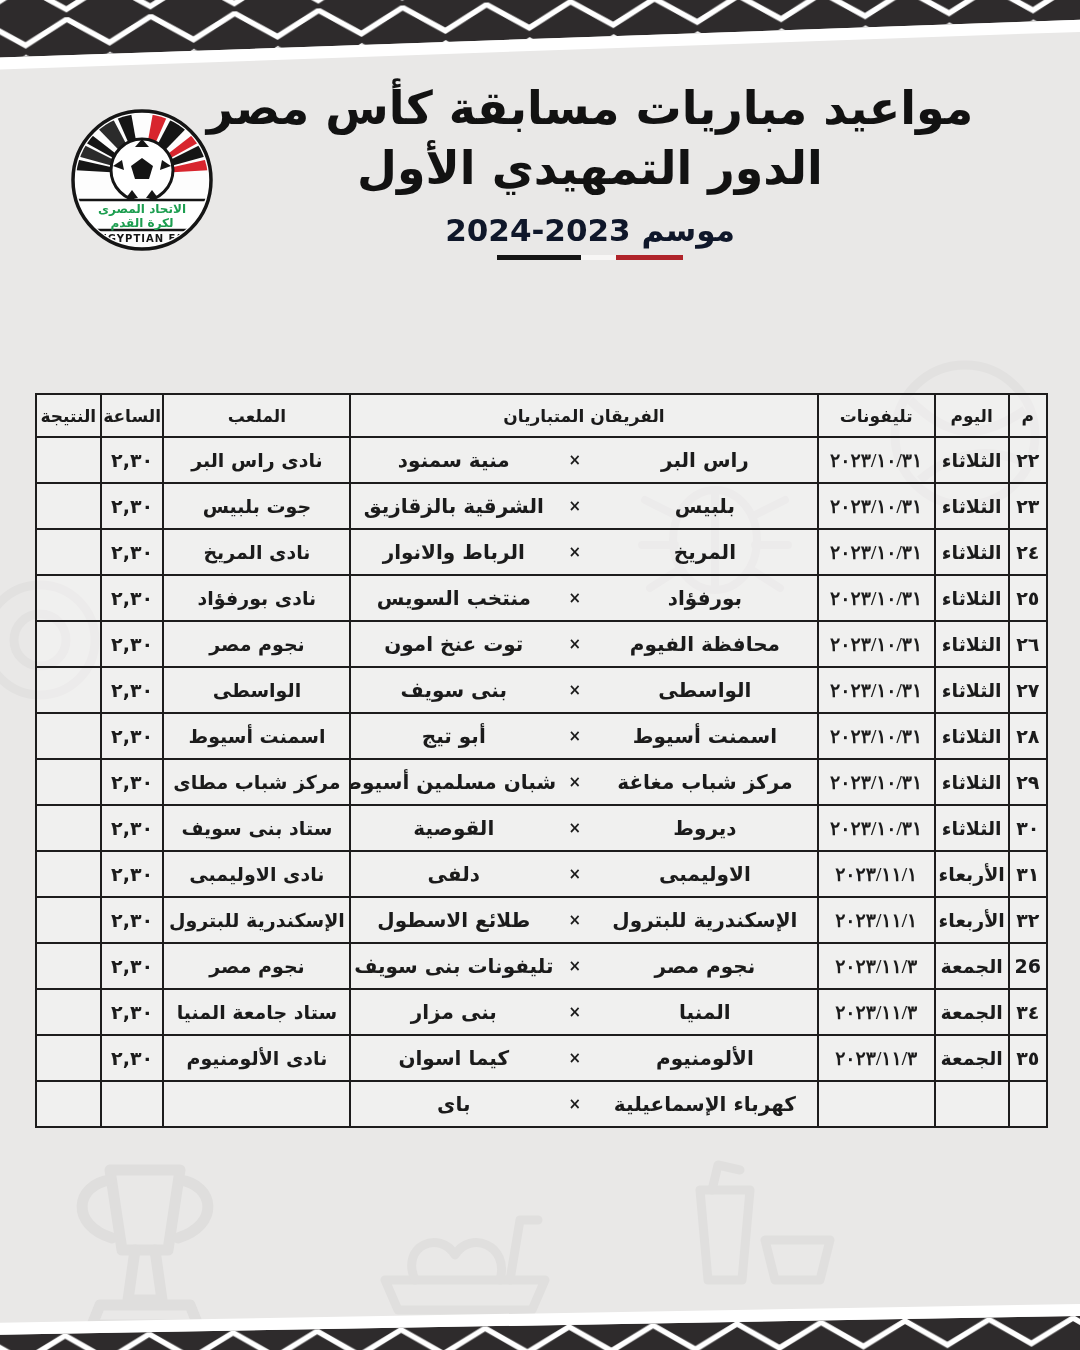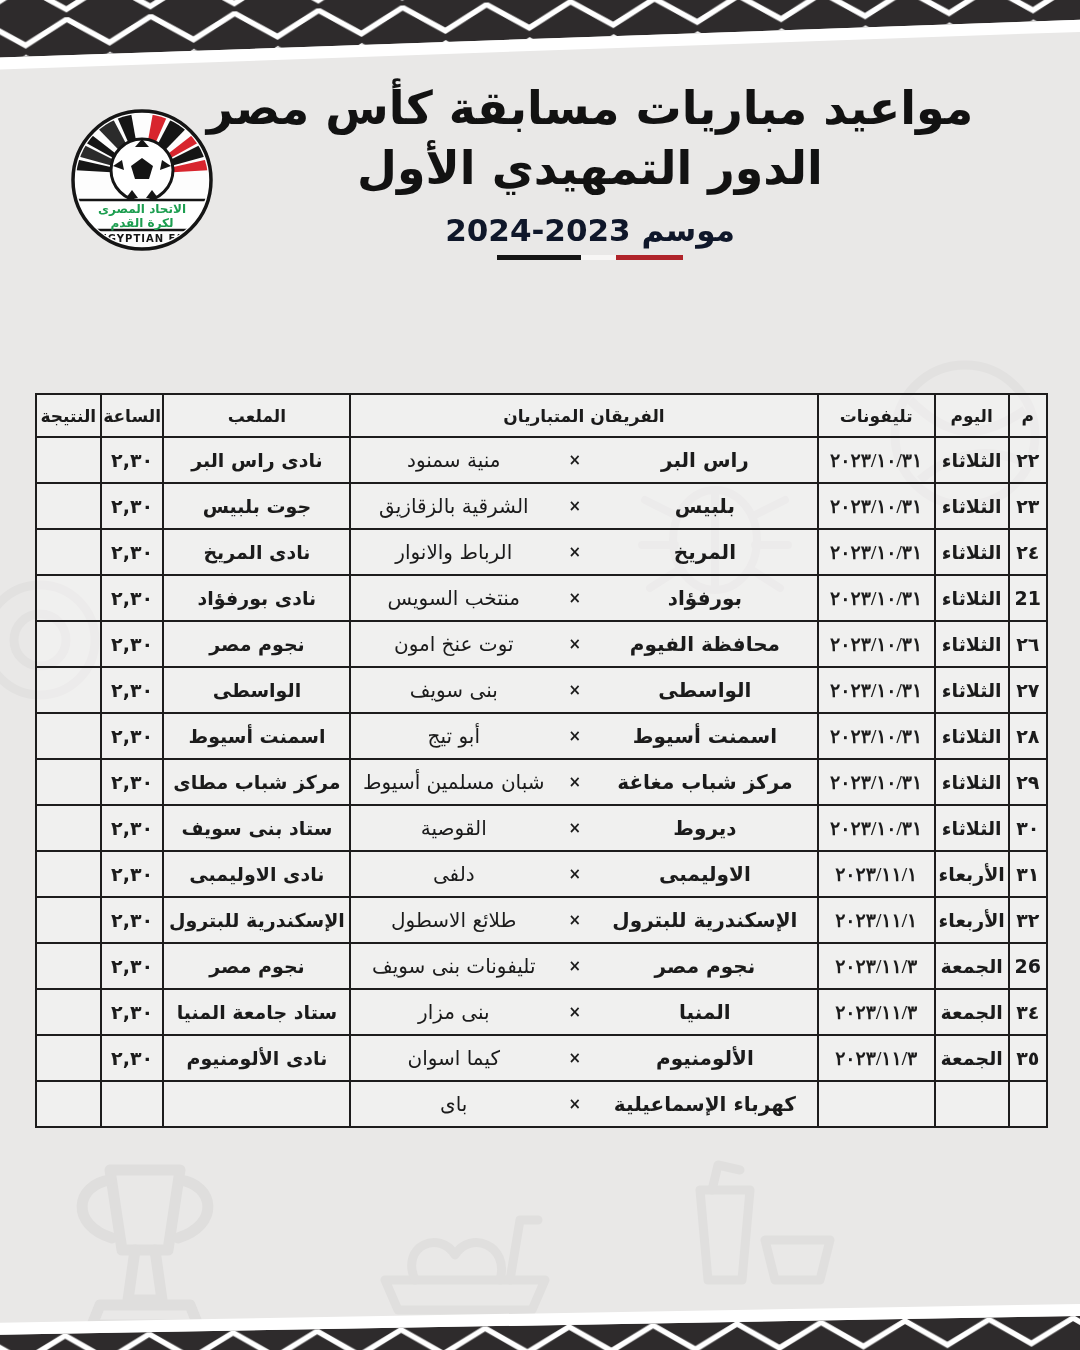--- a/index.html
+++ b/index.html
@@ -42,21 +42,21 @@
   table.fixtures th{height:41px;font-size:17px;}
   table.fixtures td{height:44px;font-size:19px;}
   td.c-num{font-size:18px;}
   td.c-day{font-size:17px;border-radius:16px;}
   td.c-date{font-size:16px;font-family:Liberation Serif, serif;}
   td.c-time{font-size:17px;margin-left:40px;}
   td.c-venue{font-size:18px;border-radius:14px;}
   .teams-wrap{display:flex;align-items:center;width:100%;}
   .teams-wrap .home{flex:0 0 48%;text-align:center;font-size:20px;font-weight:bold;}
   .teams-wrap .vs{flex:0 0 8%;text-align:center;font-size:15px;font-weight:bold;}
-  .teams-wrap .away{flex:0 0 44%;text-align:center;font-size:20px;font-weight:normal;}
+  .teams-wrap .away{flex:0 0 44%;text-align:center;font-size:20px;font-weight:bold;}
 </style>
 </head>
 <body>
 
 <div id="page">
 
   <div class="band band-top">
     <svg width="1240" height="110" xmlns="http://www.w3.org/2000/svg">
       <defs>
         <pattern id="zz1" width="84" height="72" patternUnits="userSpaceOnUse">
@@ -244,21 +244,21 @@
         <span class="home">المريخ</span>
         <span class="vs">×</span>
         <span class="away">الرباط والانوار</span>
             </div>
           </td>
       <td class="c-venue">نادى المريخ</td>
       <td class="c-time">٢,٣٠</td>
       <td class="c-result"></td>
     </tr>
     <tr>
-      <td class="c-num">21</td>
+      <td class="c-num">٢٥</td>
       <td class="c-day">الثلاثاء</td>
       <td class="c-date">٢٠٢٣/١٠/٣١</td>
       <td class="c-teams">
             <div class="teams-wrap">
         <span class="home">بورفؤاد</span>
         <span class="vs">×</span>
         <span class="away">منتخب السويس</span>
             </div>
           </td>
       <td class="c-venue">نادى بورفؤاد</td>

